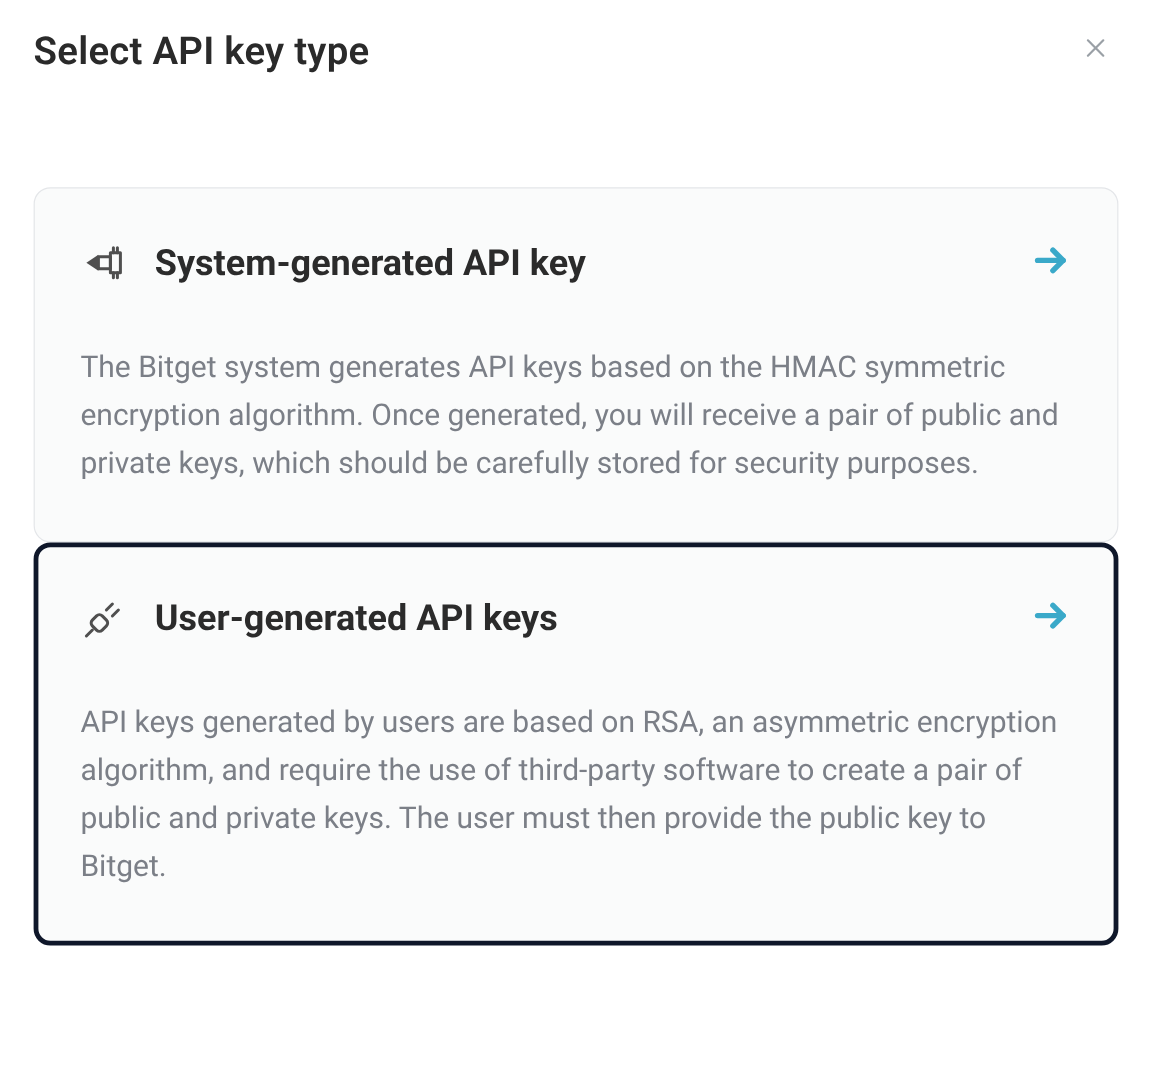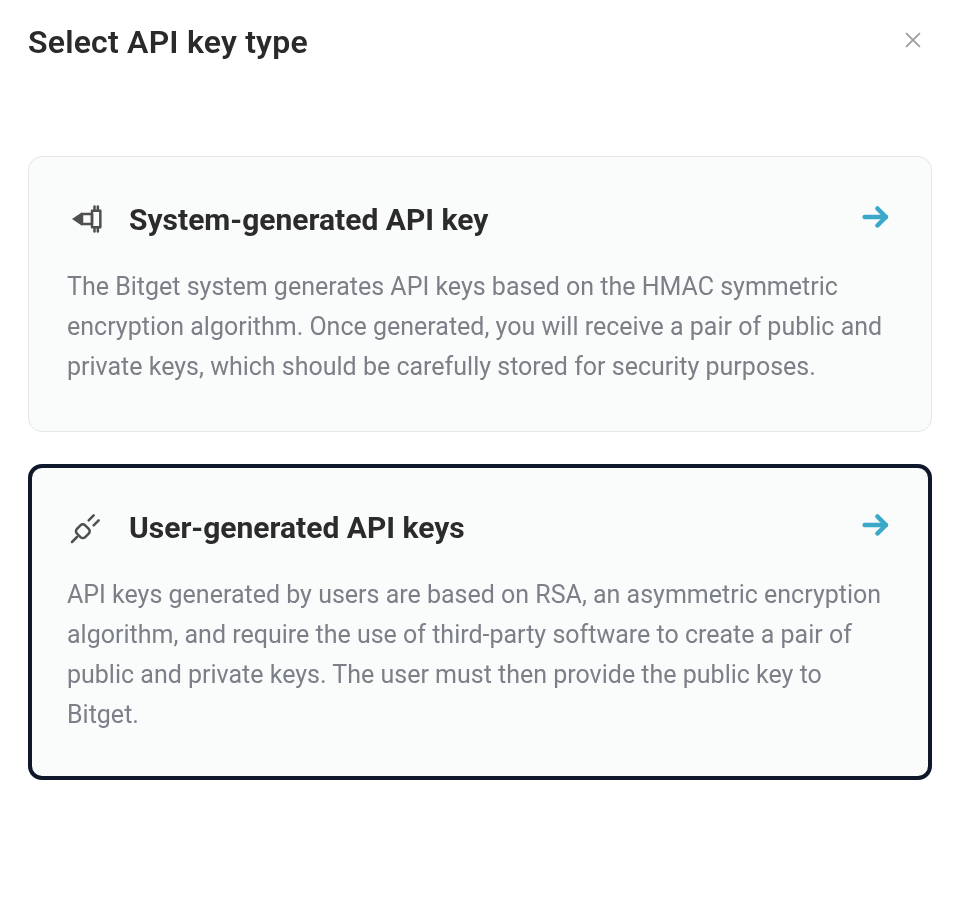--- a/index.html
+++ b/index.html
@@ -1,28 +1,28 @@
 <!DOCTYPE html>
 <html><head>
   <meta charset="utf-8">
   <style>
     * { box-sizing: border-box; margin: 0; padding: 0; }
     html, body { width: 960px; height: 898px; background: #fff; font-family: -apple-system, BlinkMacSystemFont, "Segoe UI", Roboto, "Helvetica Neue", Arial, sans-serif; color: #2a2a2a; }
     .modal { padding: 0 28px 20px 28px; }
     .modal-header { display: flex; align-items: center; justify-content: space-between; padding-top: 20px; }
     .modal-title { font-size: 32px; font-weight: 600; letter-spacing: 0.2px; color: #2a2a2a; }
     .close-btn { cursor: pointer; color: #9aa0a6; font-size: 28px; line-height: 1; padding: 8px; background: none; border: none; }
-    .options { margin-top: 92px; display: flex; flex-direction: column; gap: 32px; }
+    .options { margin-top: 92px; display: flex; flex-direction: column; }
     .option-card { background: #fafbfb; border: 1px solid #e4e6e9; border-radius: 14px; padding: 42px 38px 44px 38px; position: relative; }
     .option-card.highlight { border: 4px solid #0f172a; padding: 39px 35px 41px 35px; }
     .option-head { display: flex; align-items: center; gap: 22px; }
     .option-icon { width: 40px; height: 40px; color: #4f4f4f; flex-shrink: 0; display: inline-flex; align-items: center; justify-content: center; }
     .option-title { font-size: 30px; font-weight: 700; color: #2b2b2b; }
     .option-arrow { margin-left: auto; color: #3aa9c9; }
-    .option-desc { margin-top: 28px; font-size: 25px; line-height: 1.6; color: #7b7f87; }
+    .option-desc { margin-top: 48px; font-size: 25px; line-height: 1.6; color: #7b7f87; }
   </style>
 </head>
 <body>
 
 <div class="modal">
   <div class="modal-header">
     <h1 class="modal-title">Select API key type</h1>
     <button class="close-btn" aria-label="Close">
       <span>
         <svg width="22" height="22" viewBox="0 0 24 24" fill="none" stroke="currentColor" stroke-width="2" stroke-linecap="round">

